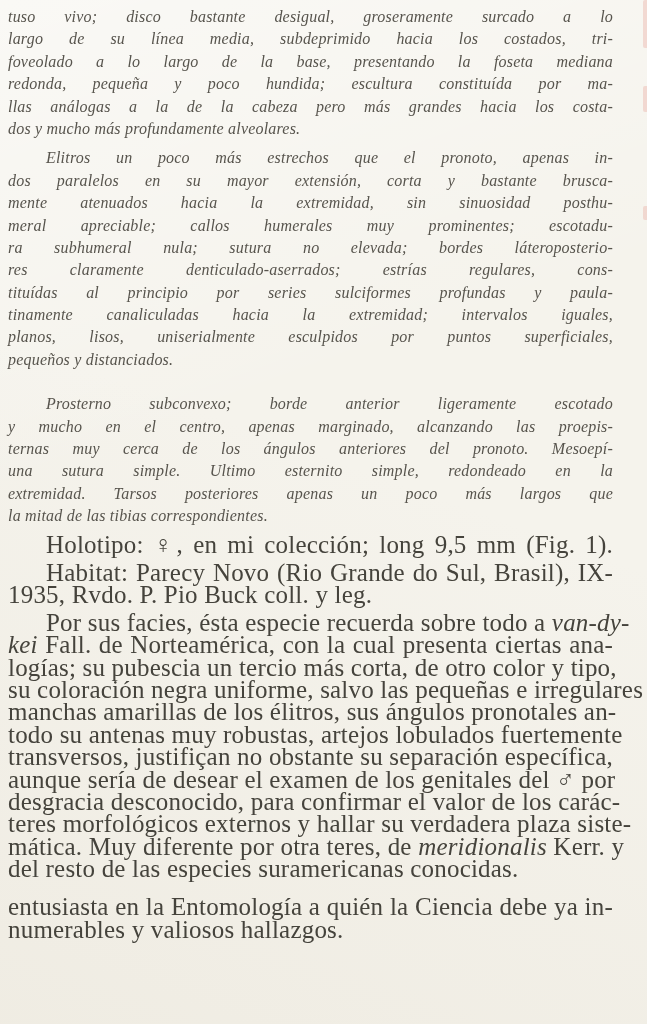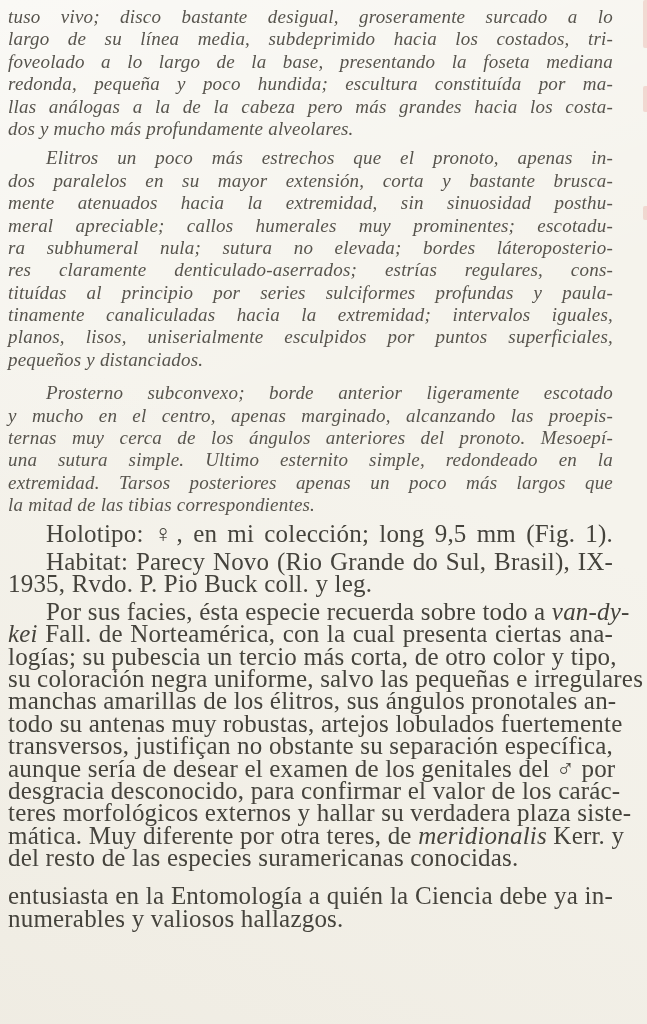--- a/index.html
+++ b/index.html
@@ -24,21 +24,21 @@
   }
   .text-block {
     width: 605px;
   }
   .para {
     margin: 0;
   }
   .para.italic {
     font-style: italic;
     color: var(--ink-italic, #57544d);
-    font-size: 19px;
+    font-size: 16px;
   }
   .para.roman {
     font-style: normal;
     color: var(--ink-roman, #45433c);
     font-size: 25px;
   }
   .line {
     line-height: 22.4px;
     height: 22.4px;
     white-space: nowrap;
@@ -73,21 +73,21 @@
 <div class="page" style="--paper: #f5f3ec; --ink-italic: #57544d; --ink-roman: #45433c;">
   <div class="text-block">
       <div class="para italic" style="margin-bottom: 7px;">
         <div class="line"><span>tuso vivo; disco bastante desigual, groseramente surcado a lo</span></div>
         <div class="line"><span>largo de su línea media, subdeprimido hacia los costados, tri-</span></div>
         <div class="line"><span>foveolado a lo largo de la base, presentando la foseta mediana</span></div>
         <div class="line"><span>redonda, pequeña y poco hundida; escultura constituída por ma-</span></div>
         <div class="line"><span>llas análogas a la de la cabeza pero más grandes hacia los costa-</span></div>
         <div class="line last"><span>dos y mucho más profundamente alveolares.</span></div>
       </div>
-      <div class="para italic" style="margin-bottom: 11px;">
+      <div class="para italic" style="margin-bottom: 22px;">
         <div class="line indent"><span>Elitros un poco más estrechos que el pronoto, apenas in-</span></div>
         <div class="line"><span>dos paralelos en su mayor extensión, corta y bastante brusca-</span></div>
         <div class="line"><span>mente atenuados hacia la extremidad, sin sinuosidad posthu-</span></div>
         <div class="line"><span>meral apreciable; callos humerales muy prominentes; escotadu-</span></div>
         <div class="line"><span>ra subhumeral nula; sutura no elevada; bordes láteroposterio-</span></div>
         <div class="line"><span>res claramente denticulado-aserrados; estrías regulares, cons-</span></div>
         <div class="line"><span>tituídas al principio por series sulciformes profundas y paula-</span></div>
         <div class="line"><span>tinamente canaliculadas hacia la extremidad; intervalos iguales,</span></div>
         <div class="line"><span>planos, lisos, uniserialmente esculpidos por puntos superficiales,</span></div>
         <div class="line last"><span>pequeños y distanciados.</span></div>

